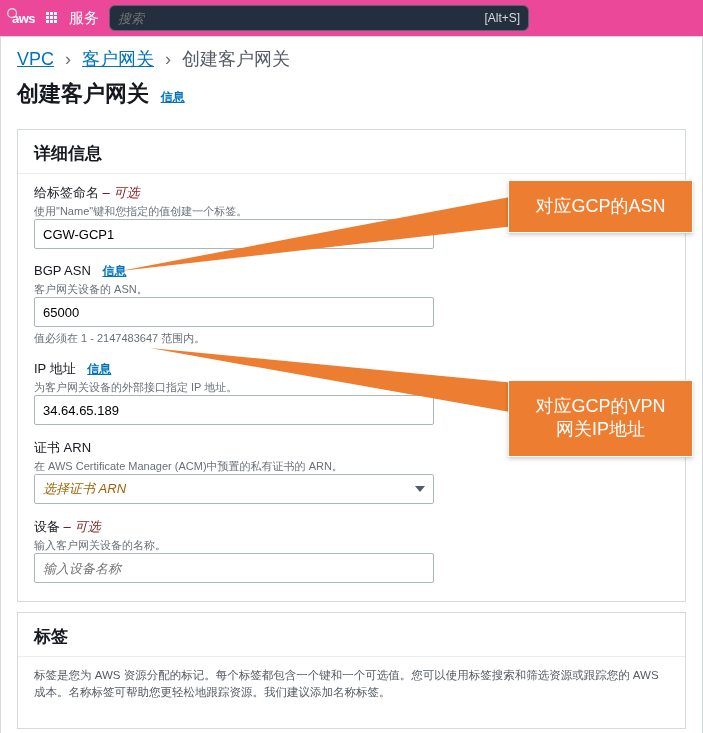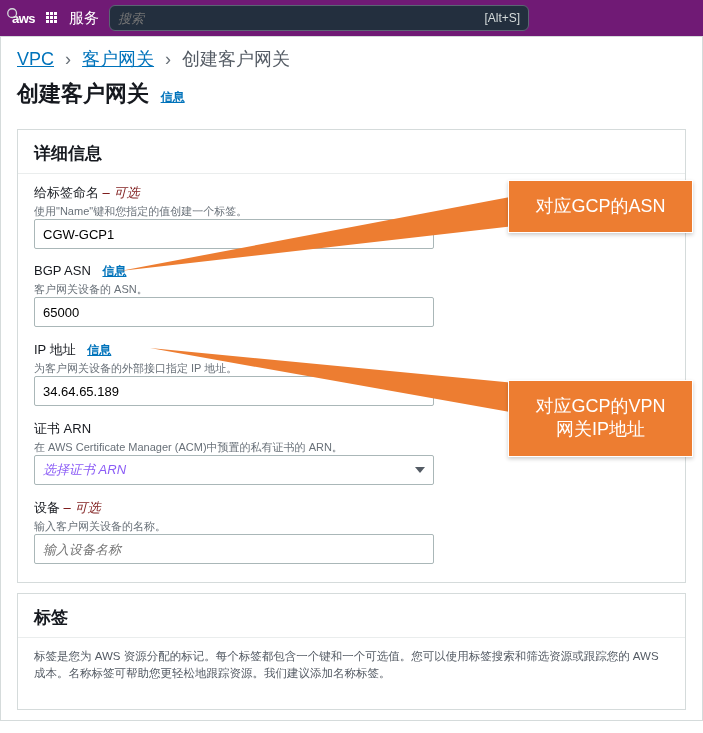--- a/index.html
+++ b/index.html
@@ -1,17 +1,17 @@
 <!DOCTYPE html>
 <html><head>
 <meta charset="utf-8">
 <style>
 * { box-sizing: border-box; margin: 0; padding: 0; }
 body { font-family: "Amazon Ember", "Helvetica Neue", Arial, sans-serif; font-size: 13px; color: #16191f; background: #fff; width: 703px; position: relative; }
-.topnav { background: #701a75; height: 36px; display: flex; align-items: center; padding: 0 12px; gap: 10px; color: #fff; }
+.topnav { background: #ec4899; height: 36px; display: flex; align-items: center; padding: 0 12px; gap: 10px; color: #fff; }
 .aws-logo { font-size: 14px; font-weight: bold; display: flex; align-items: center; gap: 2px; }
 .grid-icon { display: inline-block; width: 14px; height: 14px; }
 .grid-icon span { display: inline-block; width: 3px; height: 3px; background: #fff; margin: 0.5px; float: left; }
 .svc { font-size: 15px; }
 .search-wrap { flex: 1; display: flex; align-items: center; background: #232f3e; border: 1px solid #5a6573; height: 26px; padding: 0 8px; gap: 6px; max-width: 420px; border-radius: 6px;}
 .search-wrap input { background: transparent; border: none; outline: none; color: #fff; font-style: italic; font-size: 13px; width: 100%; }
 .alts { color: #d5dbdb; font-size: 12px; margin-left: auto; }
 .main { border: 1px solid #d5dbdb; margin: 0; padding: 0; }
 .breadcrumb { padding: 10px 16px 4px; font-size: 18px; }
 .breadcrumb a { color: #0073bb; text-decoration: underline; }
@@ -24,21 +24,21 @@
 .panel { margin: 10px 16px; border: 1px solid #d5dbdb; background: #fff; }
 .panel-head { padding: 12px 16px 8px; border-bottom: 1px solid #eaeded; font-size: 17px; font-weight: 700; }
 .panel-body { padding: 10px 16px 14px; }
 .field { margin-bottom: 14px; }
 .flabel { font-size: 13px; font-weight: 400; color: #16191f; }
 .optional { color: #7f1d1d; font-style: italic; }
 .flabel .info-link { font-style: normal; }
 .fdesc { font-size: 11px; color: #687078; margin-top: 2px; }
 .fhelp { font-size: 11px; color: #687078; margin-top: 4px; }
 input.txt, .select { width: 100%; max-width: 400px; height: 30px; border: 1px solid #aab7b8; padding: 12px 8px; font-size: 13px; border-radius: 2px; background: #fff; }
-.select { display: flex; align-items: center; justify-content: space-between; color: #8b5cf6; font-style: italic; cursor: pointer; }
+.select { display: flex; align-items: center; justify-content: space-between; color: #a16207; font-style: italic; cursor: pointer; }
 .caret { width: 0; height: 0; border-left: 5px solid transparent; border-right: 5px solid transparent; border-top: 6px solid #545b64; }
 input.placeholder-style { color: #687078; font-style: italic; }
 .tagdesc { font-size: 11.5px; color: #545b64; line-height: 1.5; margin-bottom: 12px; }
 .mag { position: absolute; left: 6px; top: 7px; width: 14px; height: 14px; }
 
 .callout { position: absolute; right: 10px; background: #ed7d31; color: #fff; padding: 14px 18px; font-size: 18px; line-height: 1.3; text-align: center; border: 1px solid #fff; box-shadow: 0 2px 4px rgba(0,0,0,.2); z-index: 5; }
 .callout1 { top: 180px; width: 185px; }
 .callout2 { top: 380px; width: 185px; }
 .arrow { position: absolute; z-index: 4; }
 </style>
@@ -93,20 +93,21 @@
       <div class="field">
         <div class="flabel"><span>给标签命名</span><span class="optional"> – 可选</span></div>
         <div class="fdesc">使用"Name"键和您指定的值创建一个标签。</div>
         <input class="txt" value="CGW-GCP1" style="">
       </div>
 
       <div class="field">
         <div class="flabel"><span>BGP ASN</span> <a href="#" class="info-link">信息</a></div>
         <div class="fdesc">客户网关设备的 ASN。</div>
         <input class="txt" value="65000" style="">
+        <div class="fhelp">值必须在 1 - 2147483647 范围内。</div>
       </div>
 
       <div class="field">
         <div class="flabel"><span>IP 地址</span> <a href="#" class="info-link">信息</a></div>
         <div class="fdesc">为客户网关设备的外部接口指定 IP 地址。</div>
         <input class="txt" value="34.64.65.189" style="">
       </div>
 
       <div class="field">
         <div class="flabel">证书 ARN</div>

